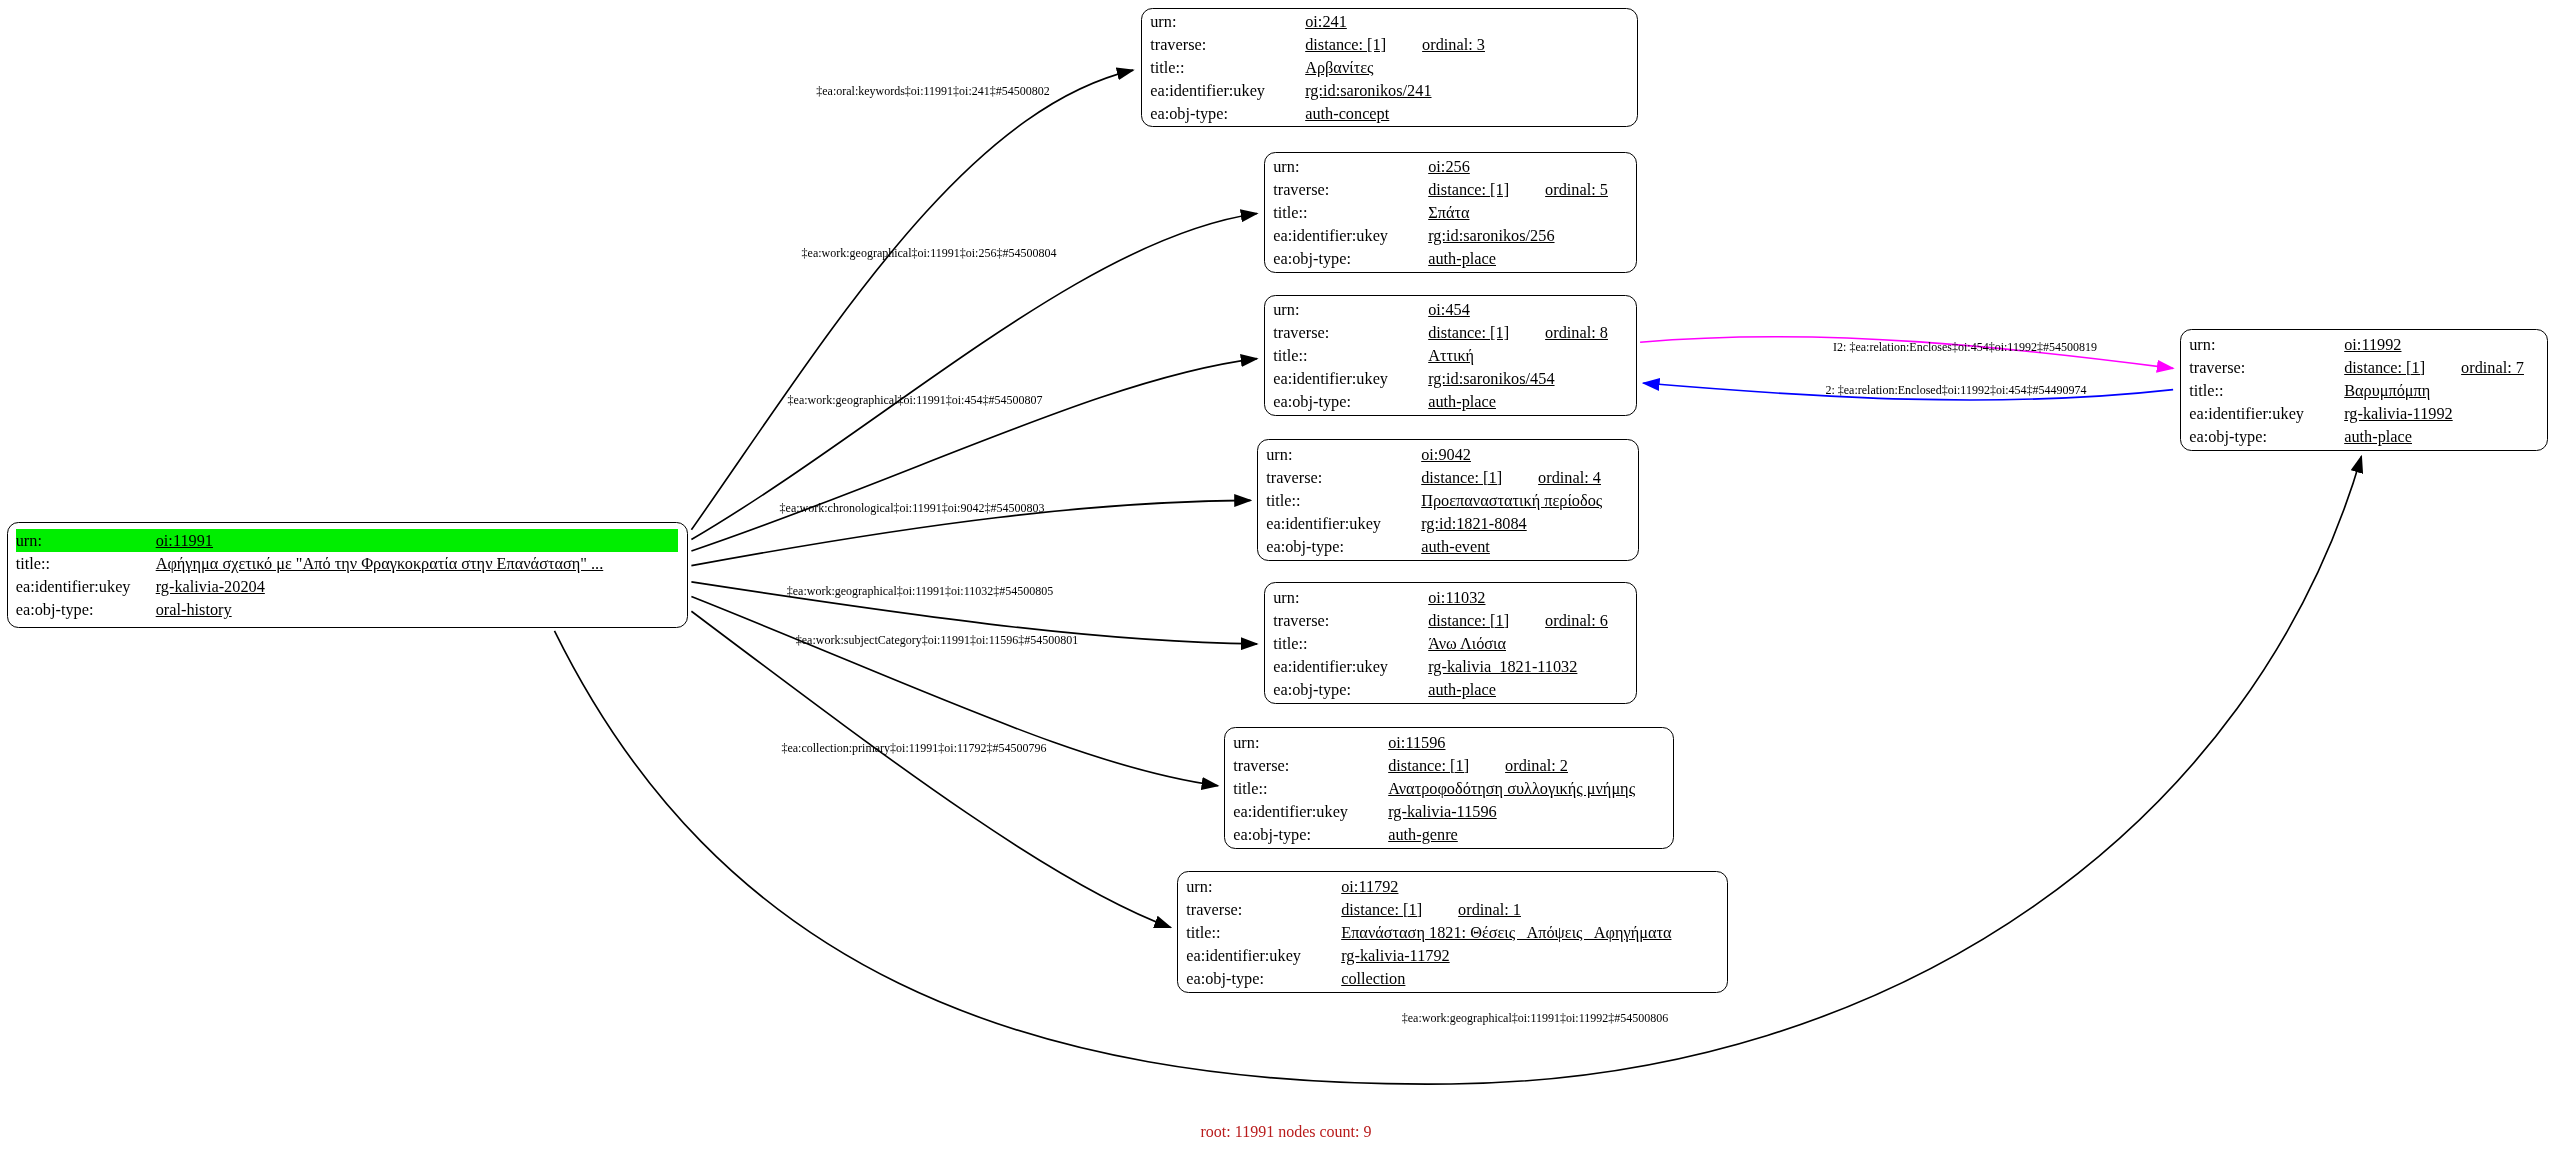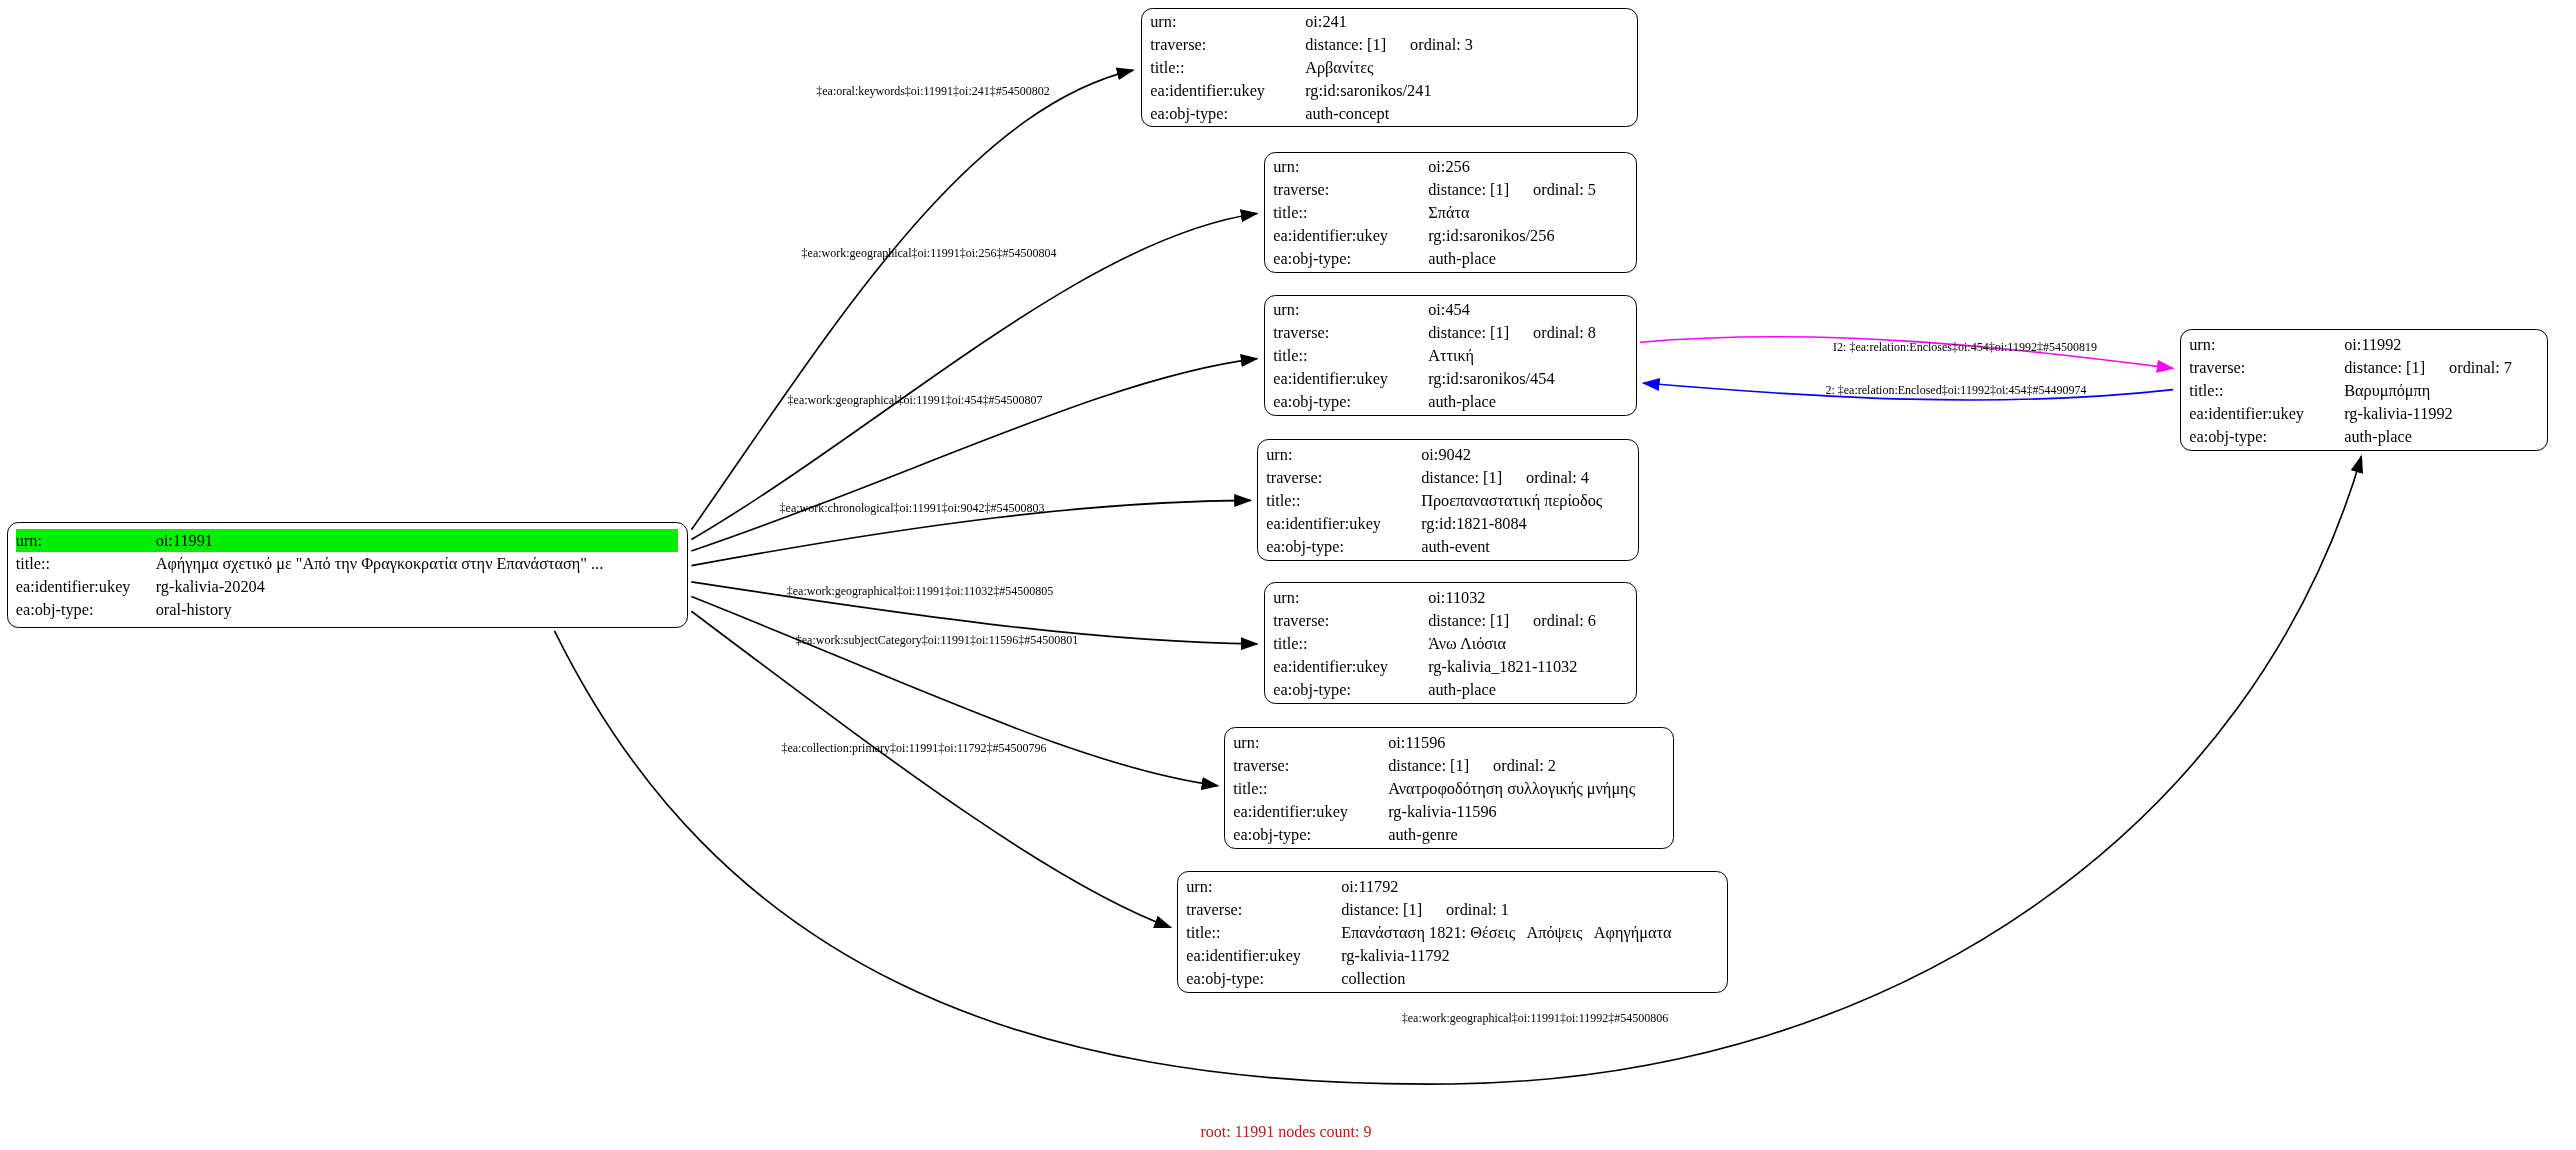--- a/index.html
+++ b/index.html
@@ -18,23 +18,23 @@
     border-radius:11.4px;
     padding:4.1px 8.2px;
     box-sizing:border-box;
     display:flex;
     flex-direction:column;
     justify-content:center;
   }
   .row { display:flex; align-items:center; height:23px; line-height:23px; font-size:16.3px; color:#000; }
   .lbl { width:155px; flex:none; white-space:pre;font-family:Liberation Serif, serif; }
   .node.root-node .lbl { width:140px; }
-  .val { white-space:pre; }
+  .val { white-space:pre;text-decoration:underline; }
   .trav { display:flex; }
-  .ord { margin-left:24px; white-space:pre; }
+  .ord { margin-left:36px; white-space:pre; }
   .edge-label {
     position:absolute;
     transform:translateX(-50%);
     font-size:12px;
     white-space:nowrap;
     color:#000;
   }
   .footer-label {
     position:absolute;
     transform:translateX(-50%);

